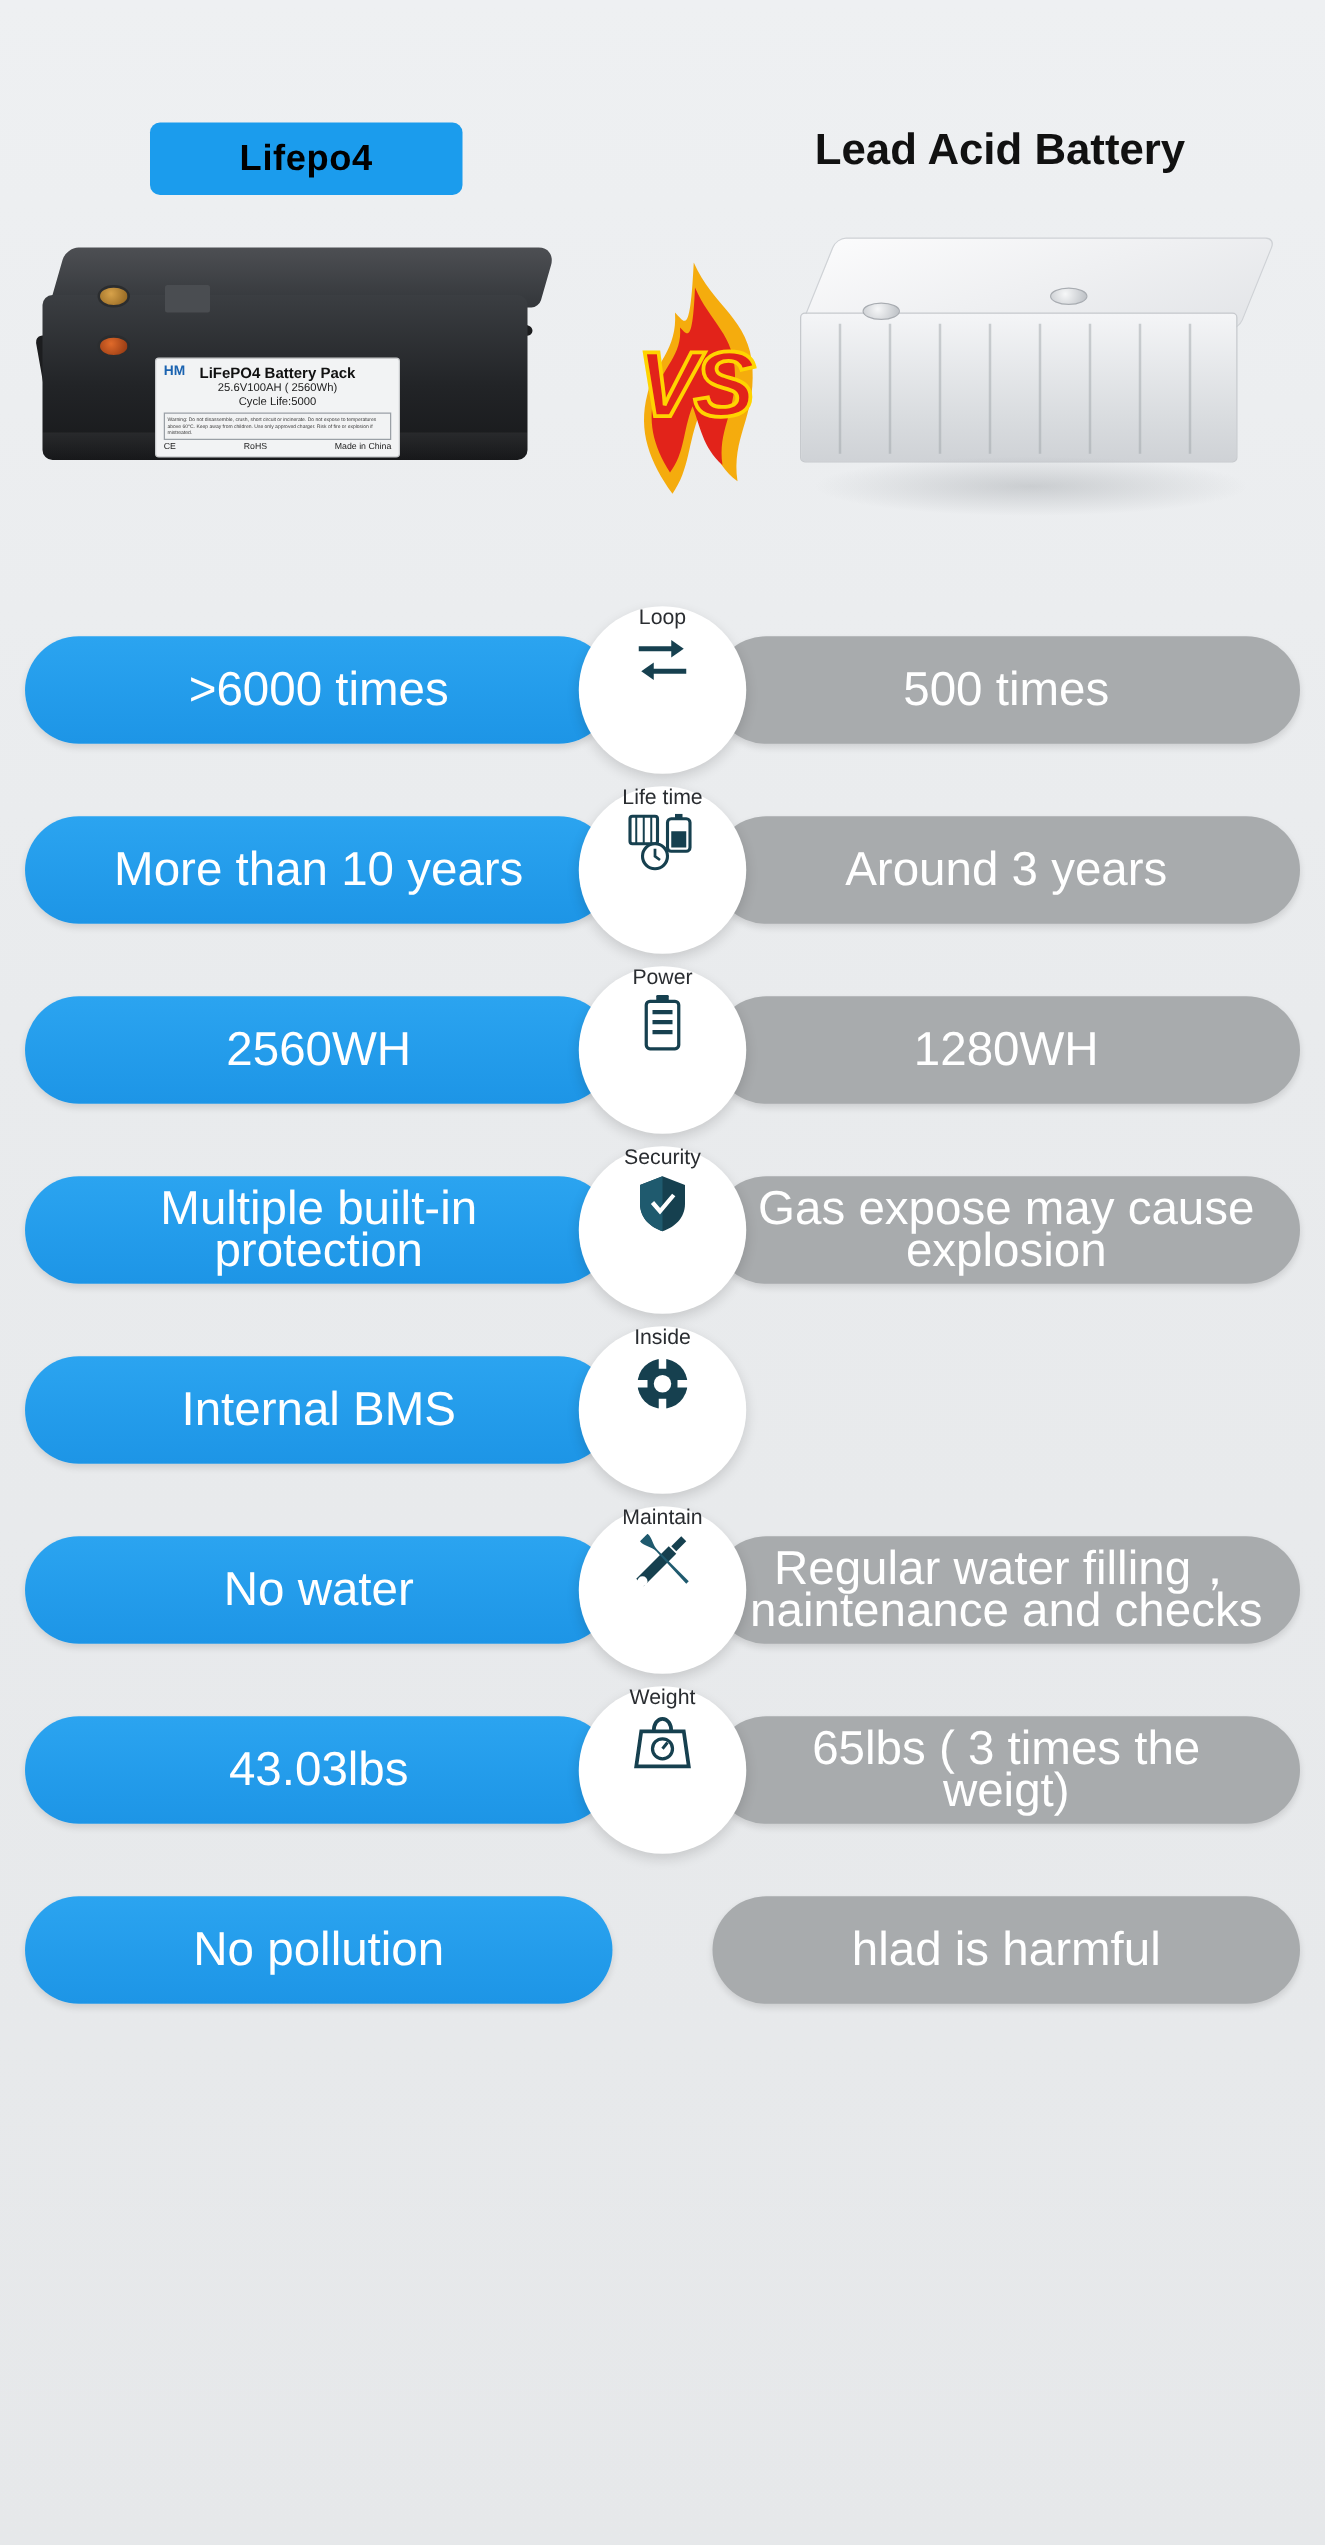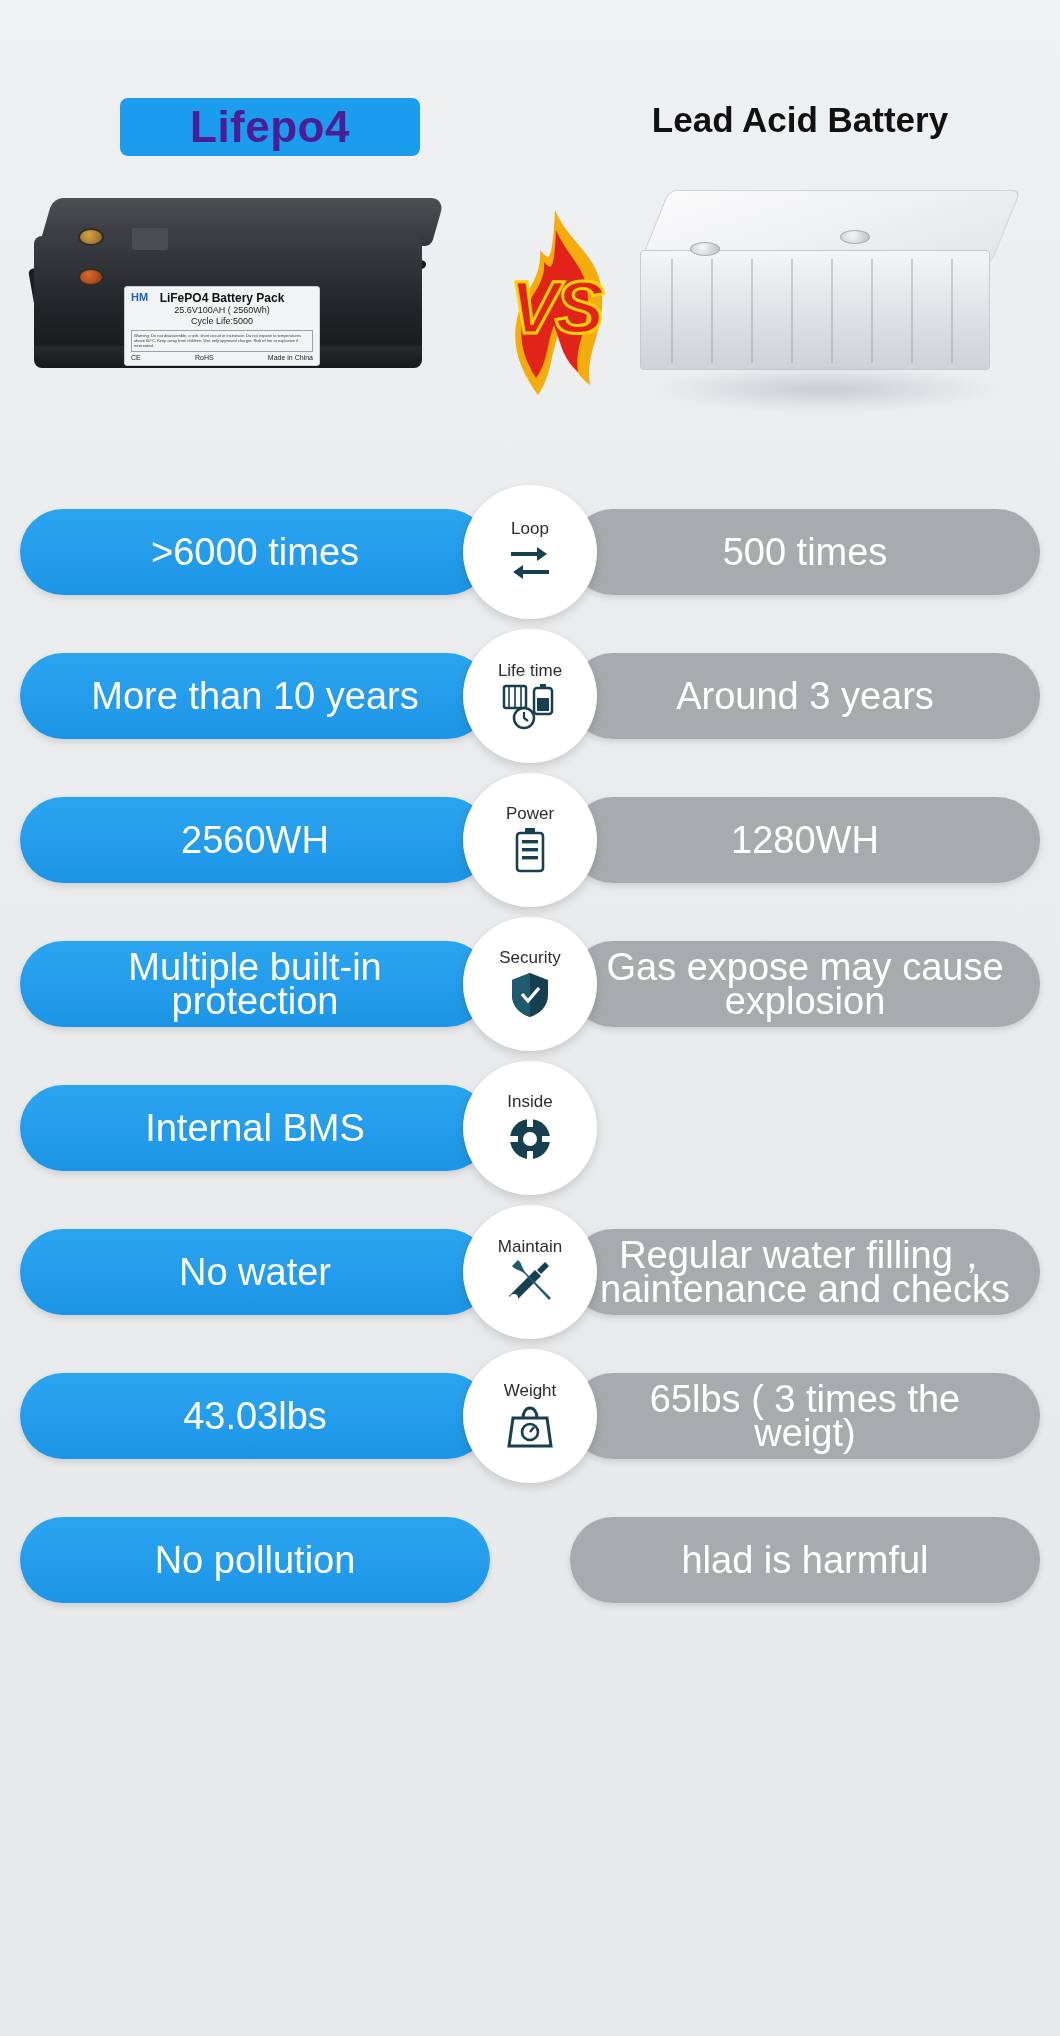--- a/index.html
+++ b/index.html
@@ -19,26 +19,26 @@
 
   
   .header {
     position: relative;
     height: 180px;
   }
   .lifepo4-badge {
     position: absolute;
     left: 120px;
     top: 98px;
-    width: 300px;
+    width: 250px;
     height: 58px;
     background: #1b9ced;
     border-radius: 8px;
-    color: #4c1d95;
-    font-size: 44px;
+    color: #000000;
+    font-size: 29px;
     font-weight: bold;
     display: flex;
     align-items: center;
     justify-content: center;
     letter-spacing: 0.5px;
   }
   .lead-title {
     position: absolute;
     left: 600px;
     top: 100px;
@@ -237,21 +237,20 @@
     top: 50%;
     transform: translate(-50%, -50%);
     width: 134px;
     height: 134px;
     border-radius: 50%;
     background: #ffffff;
     box-shadow: 0 4px 10px rgba(0,0,0,0.14);
     display: flex;
     flex-direction: column;
     align-items: center;
-    justify-content: center;
     z-index: 3;
   }
   .icon-circle .cap {
     font-size: 17px;
     color: #2a2d31;
     margin-bottom: 4px;
     text-align: center;
     line-height: 18px;
   }
   .icon-circle svg { display: block; }

